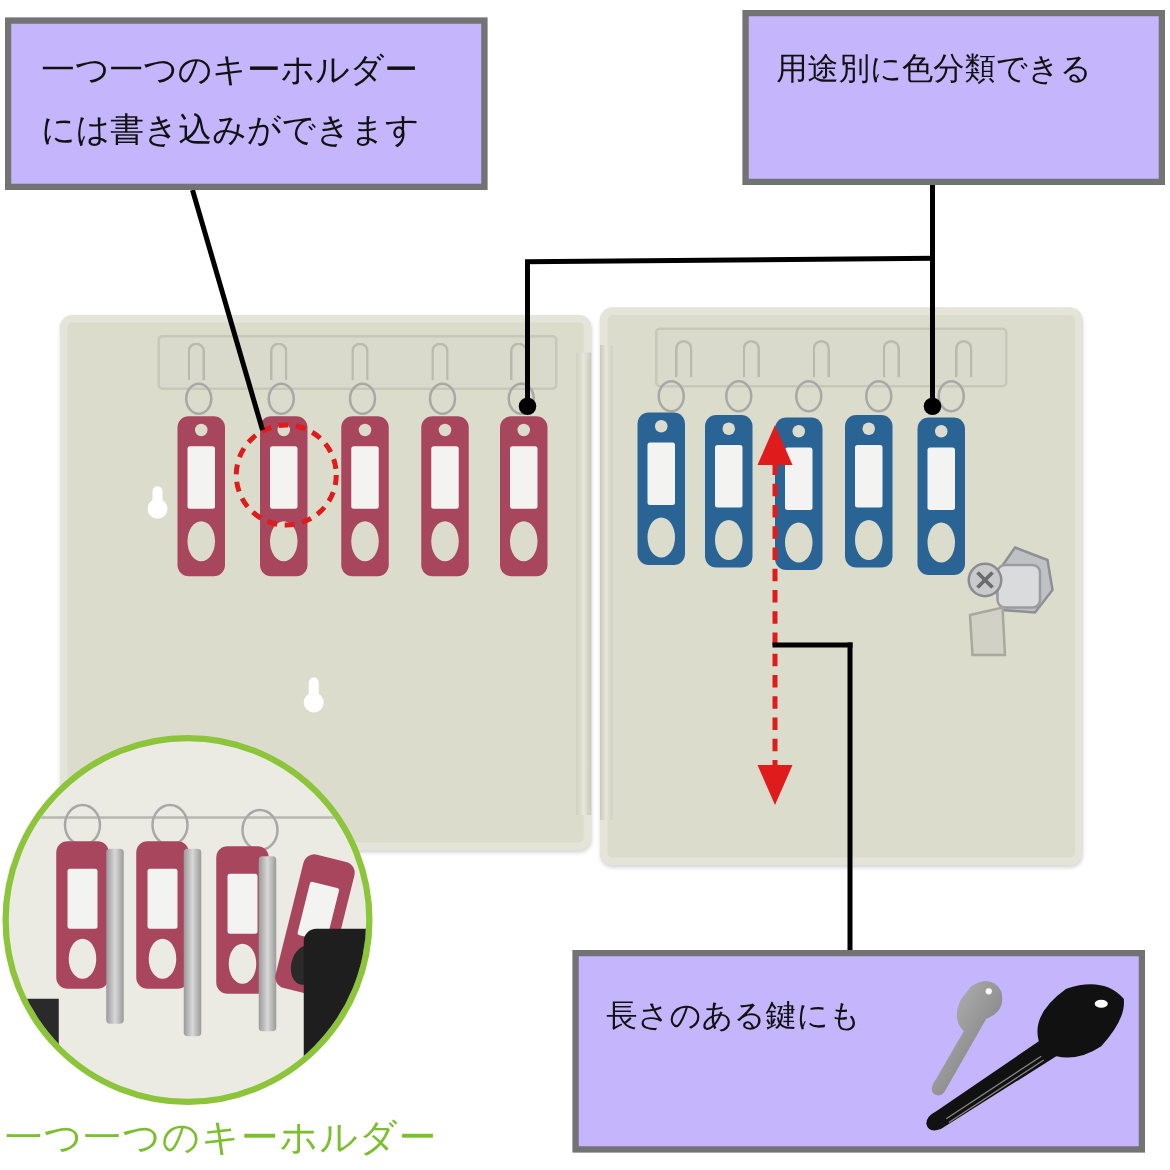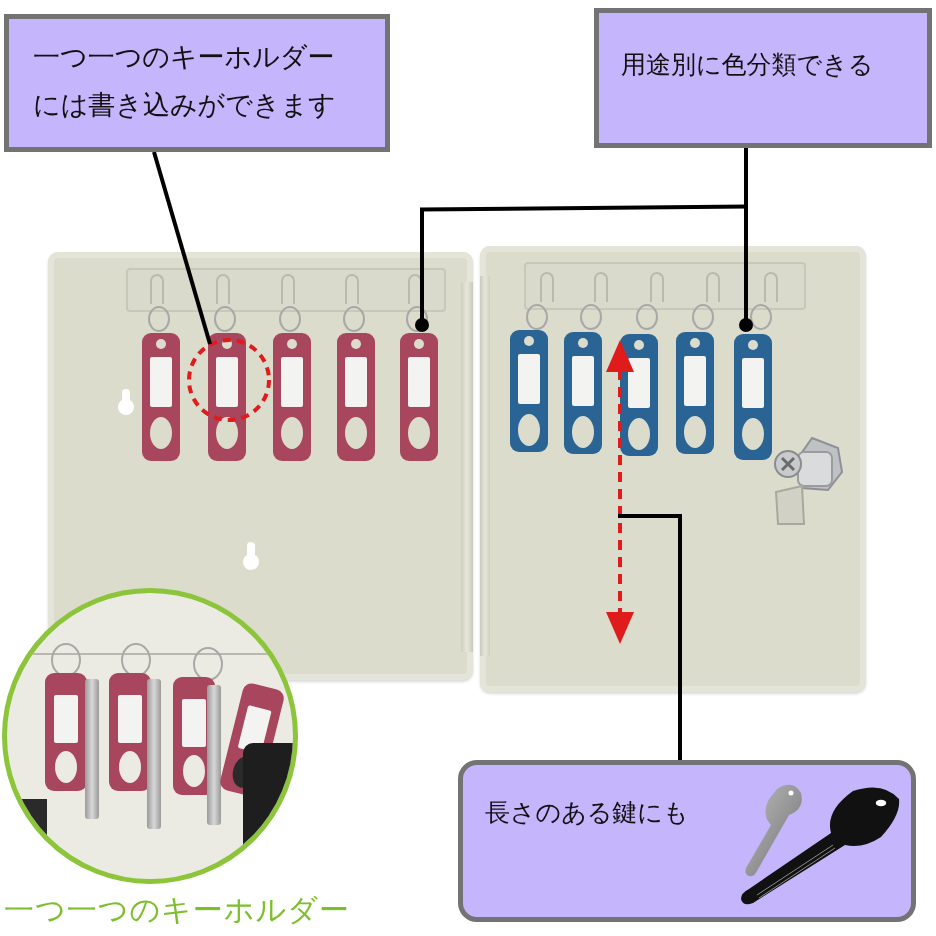--- a/index.html
+++ b/index.html
@@ -163,25 +163,25 @@
 <div class="dot" style="left:739px;top:318px;"></div>
 
 <div class="leader" style="left:618px;top:514px;width:64px;height:4px;"></div>
 <div class="leader" style="left:678px;top:514px;width:4px;height:248px;"></div>
 
 <div class="callout" style="left:4px;top:14px;width:386px;height:138px;padding:14px 0 0 24px;">
   <span class="line">一つ一つのキーホルダー</span>
   <span class="line">には書き込みができます</span>
 </div>
 
-<div class="callout" style="left:594px;top:8px;width:338px;height:140px;padding:28px 0 0 22px;font-size:25px;">
+<div class="callout" style="left:594px;top:8px;width:338px;height:140px;padding:18px 0 0 22px;font-size:25px;">
   <span class="line">用途別に色分類できる</span>
 </div>
 
-<div class="callout" style="left:458px;top:760px;width:458px;height:162px;padding:22px 0 0 22px;font-size:25px;line-height:52px;border-radius:19px;">
+<div class="callout" style="left:458px;top:760px;width:458px;height:162px;padding:22px 0 0 22px;font-size:25px;line-height:52px;">
   <span class="line">長さのある鍵にも</span>
   <svg class="abs" style="left:250px;top:10px;" width="200" height="130" viewBox="0 0 200 130">
     <defs>
       <linearGradient id="sg" x1="0" y1="0" x2="1" y2="1">
           <stop offset="0" stop-color="#bdbdbd"></stop>
           <stop offset="1" stop-color="#707070"></stop>
         </linearGradient>
     </defs>
 
     <path d="M64 14 Q80 4 88 18 Q92 34 76 40 L44 96 Q40 104 34 100 Q30 96 36 88 L58 50 Q48 40 56 24 Z" fill="url(#sg)"></path>

